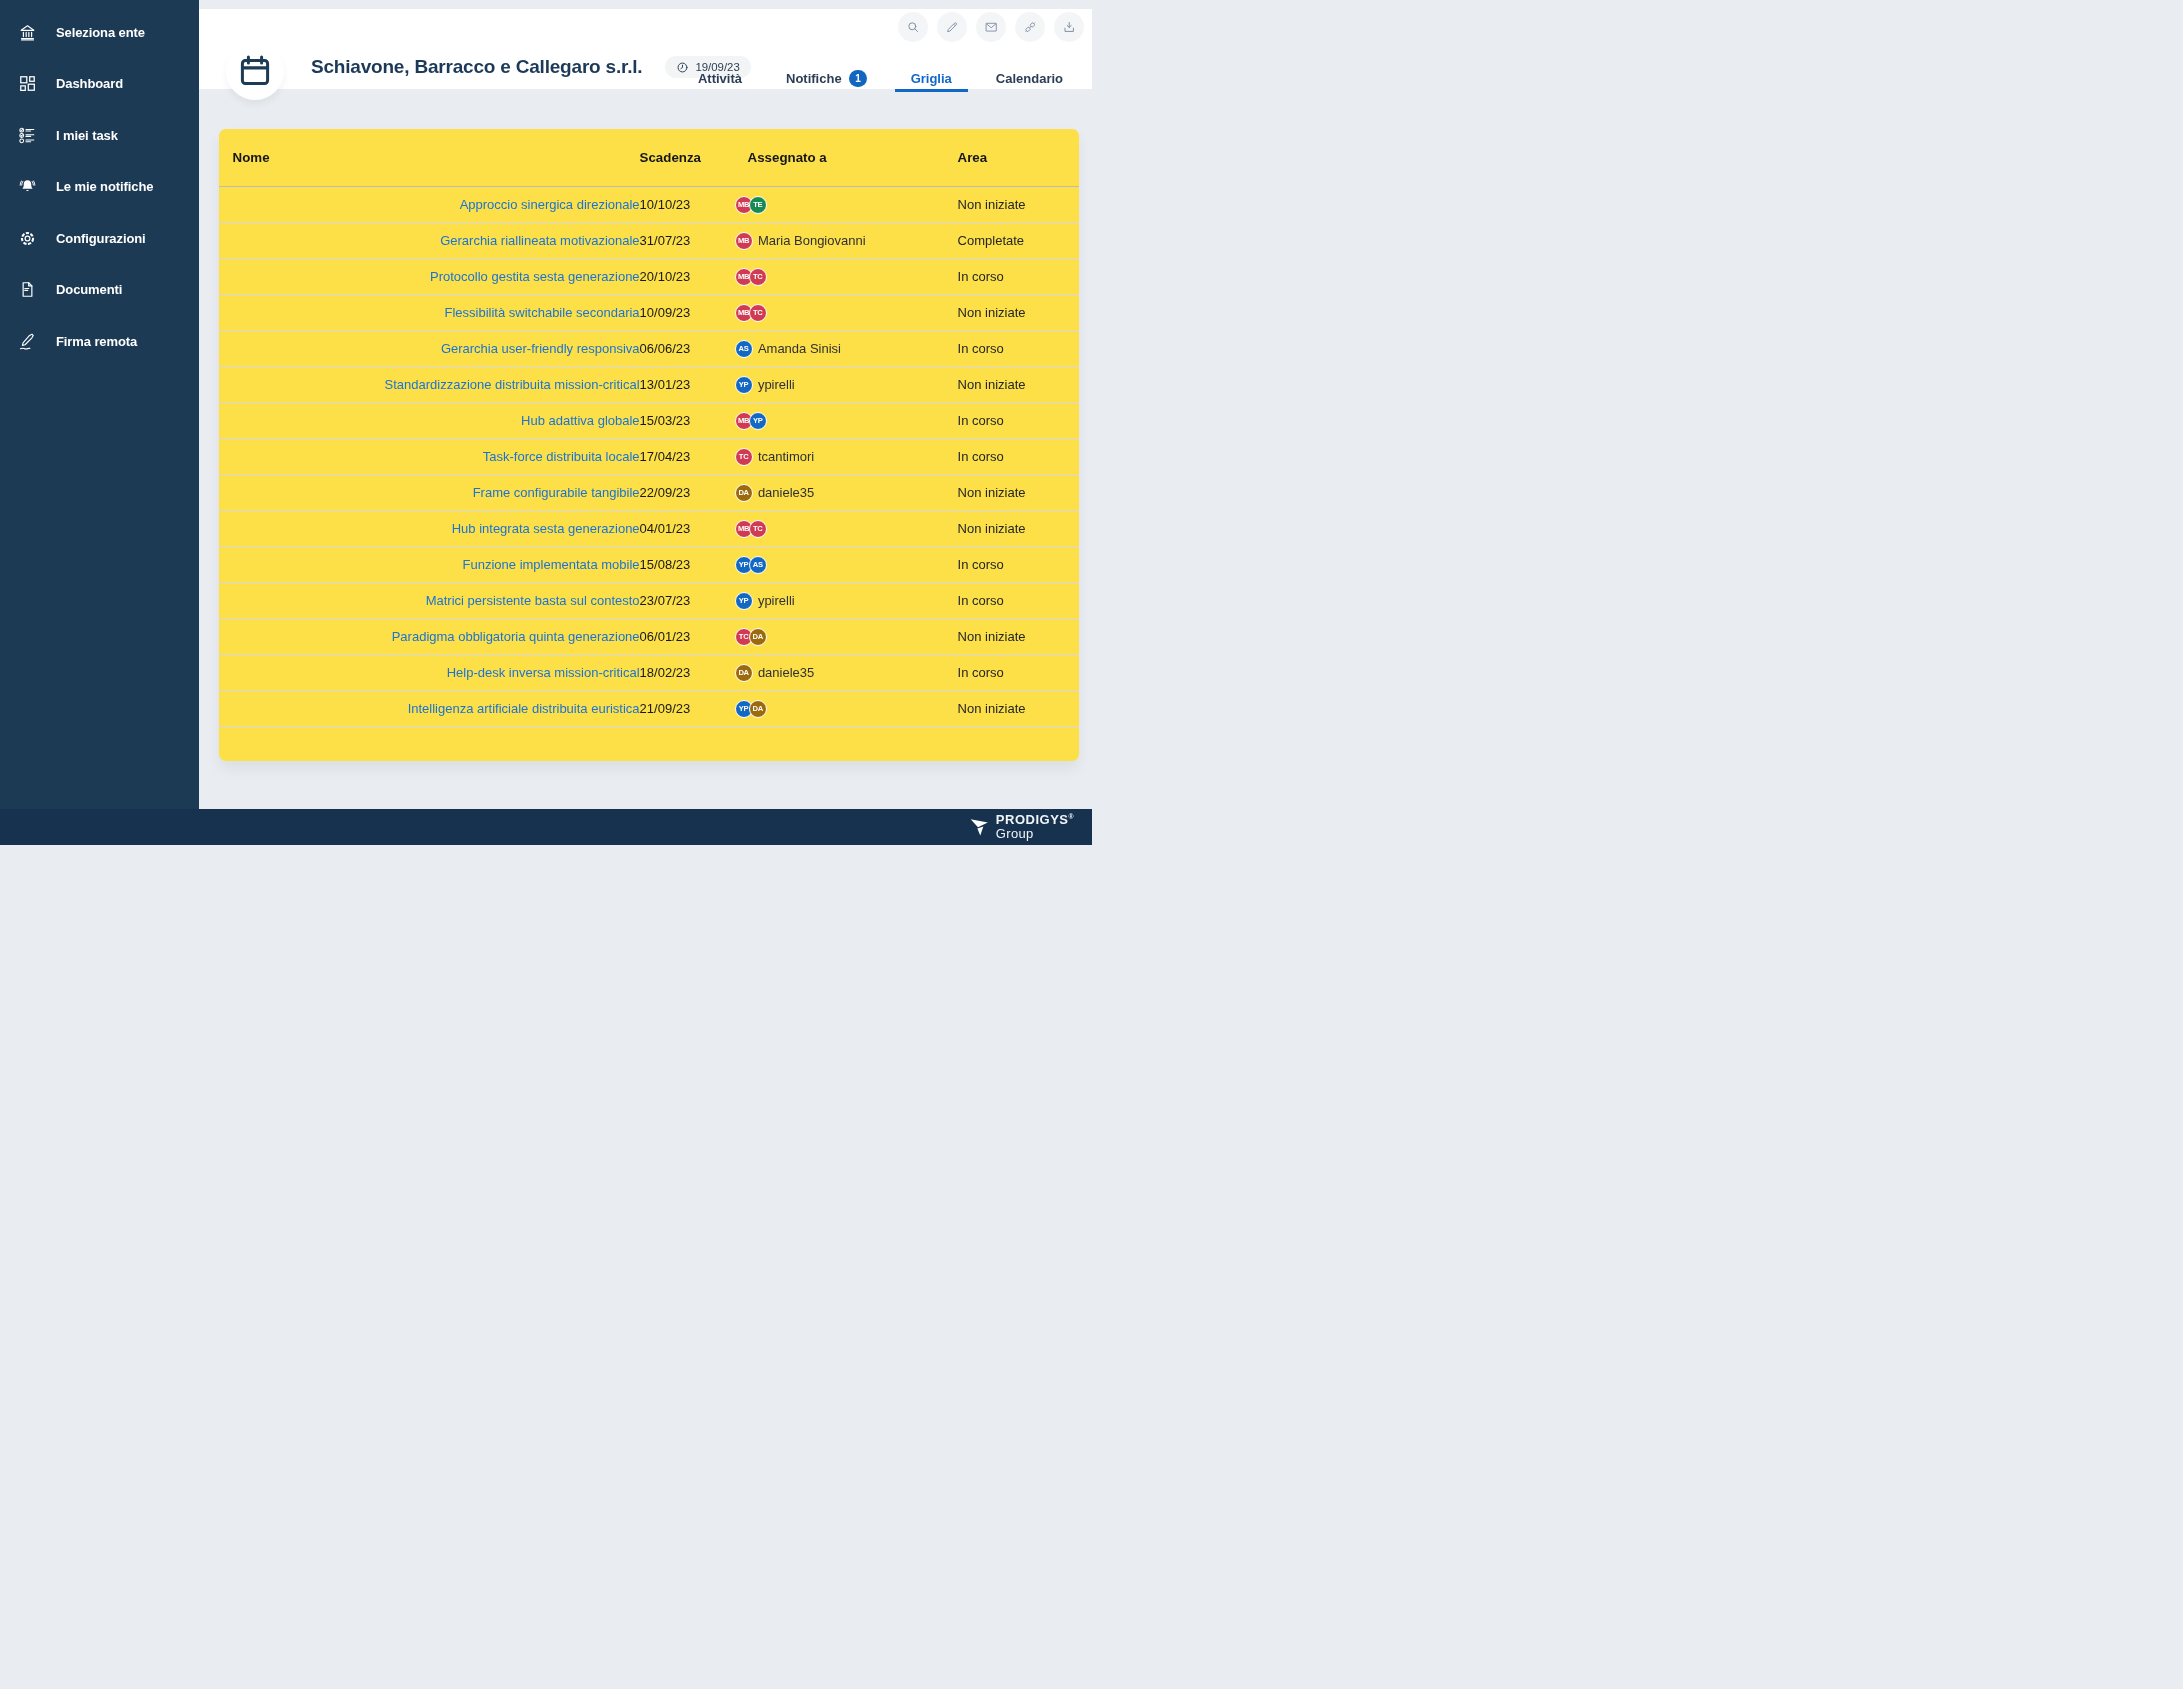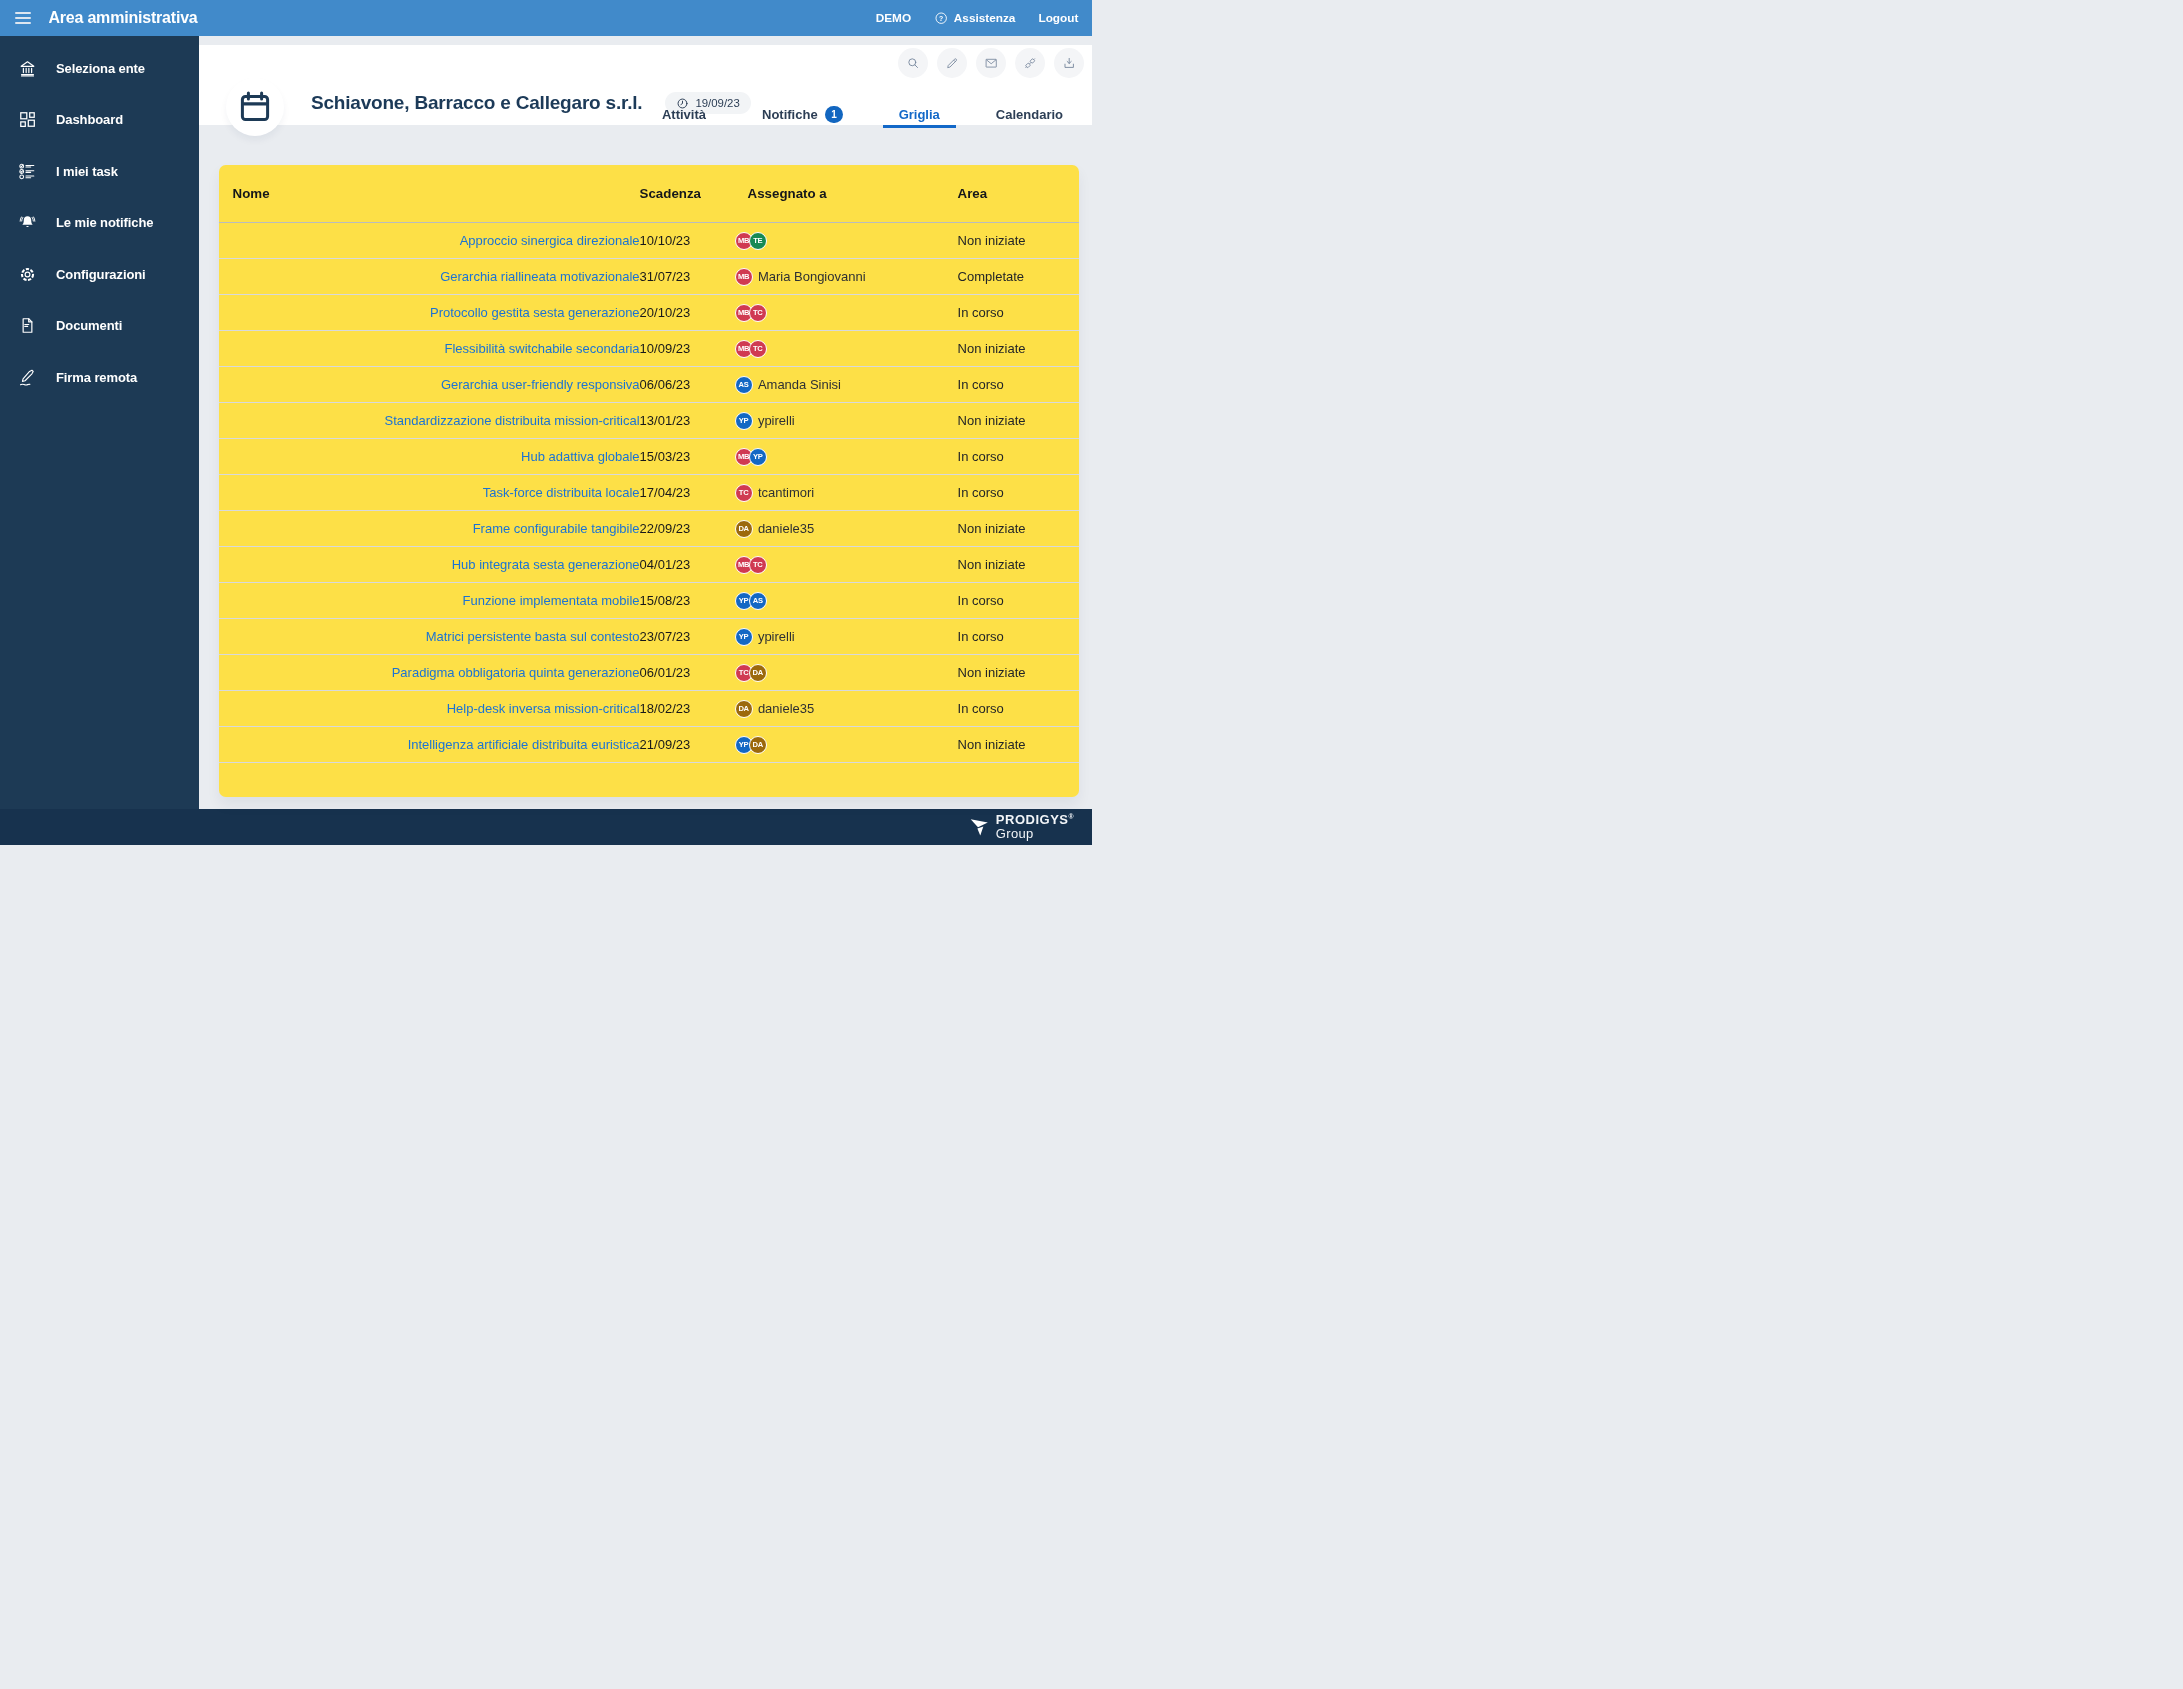--- a/index.html
+++ b/index.html
@@ -29,21 +29,21 @@
                    background:#fff; display:flex; align-items:center; justify-content:center; z-index:1;
                    box-shadow:0 4.5px 7.6px rgba(20,40,70,0.05); }
   .company { position:absolute; left:112px; top:47px; font-size:19px; font-weight:bold; color:#1c3a58; letter-spacing:-0.2px; }
   .date-pill { position:absolute; left:466px; top:47px; height:22px; border-radius:11.4px; background:#f2f4f6;
                display:flex; align-items:center; gap:6px; padding:0 11.4px; font-size:11.4px; color:#2c3e55; }
 
   .actions { position:absolute; top:3px; right:7.6px; display:flex; gap:9px; }
   .action-btn { width:30px; height:30px; border-radius:50%; background:#f4f5f7; border:none; cursor:pointer;
                 display:flex; align-items:center; justify-content:center; }
 
-  .tabs { position:absolute; right:29px; top:58px; height:23px; display:flex; gap:56px; align-items:center; }
+  .tabs { position:absolute; right:29px; top:58px; height:23px; display:flex; gap:44px; align-items:center; }
   .tab { position:relative; height:100%; display:flex; align-items:center; gap:7.6px; font-size:13px; font-weight:bold;
          color:#2c3e55; cursor:pointer; }
   .tab.active { color:#1268c8; }
   .tab.active::after { content:""; position:absolute; left:-16px; right:-16px; bottom:-2.3px; height:3.8px; background:#1268c8; }
   .tab-badge { width:17.4px; height:17.4px; border-radius:50%; background:#1266c0; color:#fff; font-size:10px;
                display:flex; align-items:center; justify-content:center; }
 
   
   .card { position:absolute; left:20px; top:120px; width:860px; height:632px; background:#fde047; border-radius:6.8px;
           box-shadow:0 7.6px 13.6px rgba(20,40,70,0.06); overflow:hidden; }
@@ -69,41 +69,20 @@
   .brand-reg { font-size:6.8px; vertical-align:super; }
   .brand-sub { font-size:13px; letter-spacing:0.3px; }
 
   svg { display:block; }
 </style>
 </head>
 <body>
 
 <div class="app">
 
-  <header class="topbar">
-    <div class="hamburger">
-        <span></span>
-        <span></span>
-        <span></span>
-      </div>
-    <h1 class="app-title">Area amministrativa</h1>
-    <div class="topbar-right">
-      <span>DEMO</span>
-      <span class="assist">
-        <span>
-          <svg width="14.4" height="14.4" viewBox="0 0 24 24" fill="none" stroke="#fff" stroke-width="1.5" style="font-size:15.5px">
-            <circle cx="12" cy="12" r="8.7"></circle>
-            <text x="12" y="16" font-size="11.5" font-weight="bold" fill="#fff" stroke="none" text-anchor="middle" font-family="Liberation Sans, sans-serif">?</text>
-          </svg>
-        </span>
-        <span>Assistenza</span>
-      </span>
-      <span>Logout</span>
-    </div>
-  </header>
 
   <div class="layout">
 
     <nav class="sidebar">
       <div class="side-item">
         <span class="side-icon">
           <svg width="19" height="19" viewBox="0 0 24 24" fill="none" stroke="#fff" stroke-width="1.5" stroke-linecap="round" stroke-linejoin="round">
             <path d="M4 9.2 12 3.6 20 9.2z"></path>
               <path d="M6.8 11.8v5.4M10.3 11.8v5.4M13.7 11.8v5.4M17.2 11.8v5.4"></path>
               <path d="M4.5 19.6h15M4.5 21.4h15"></path>

